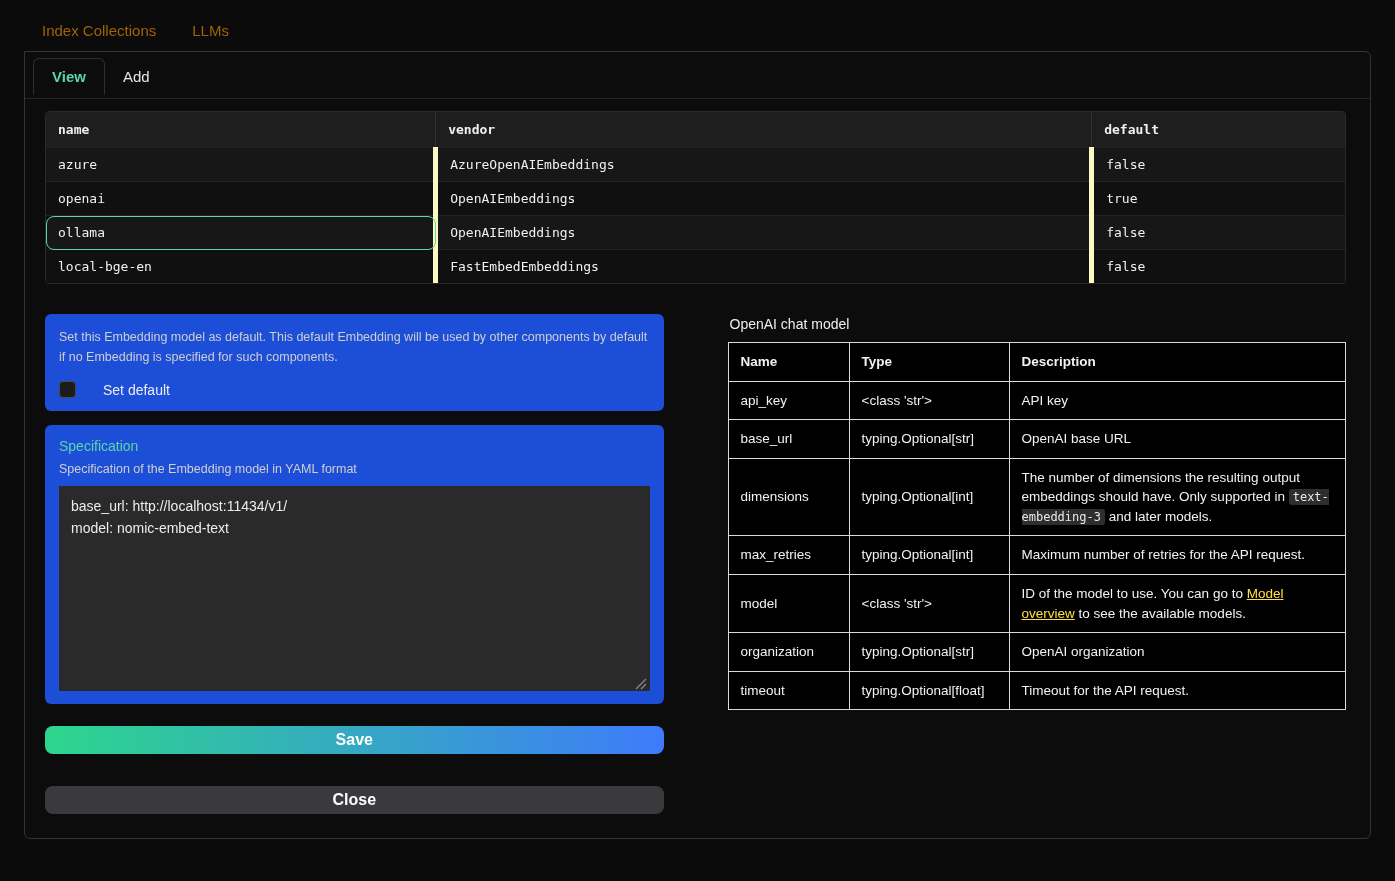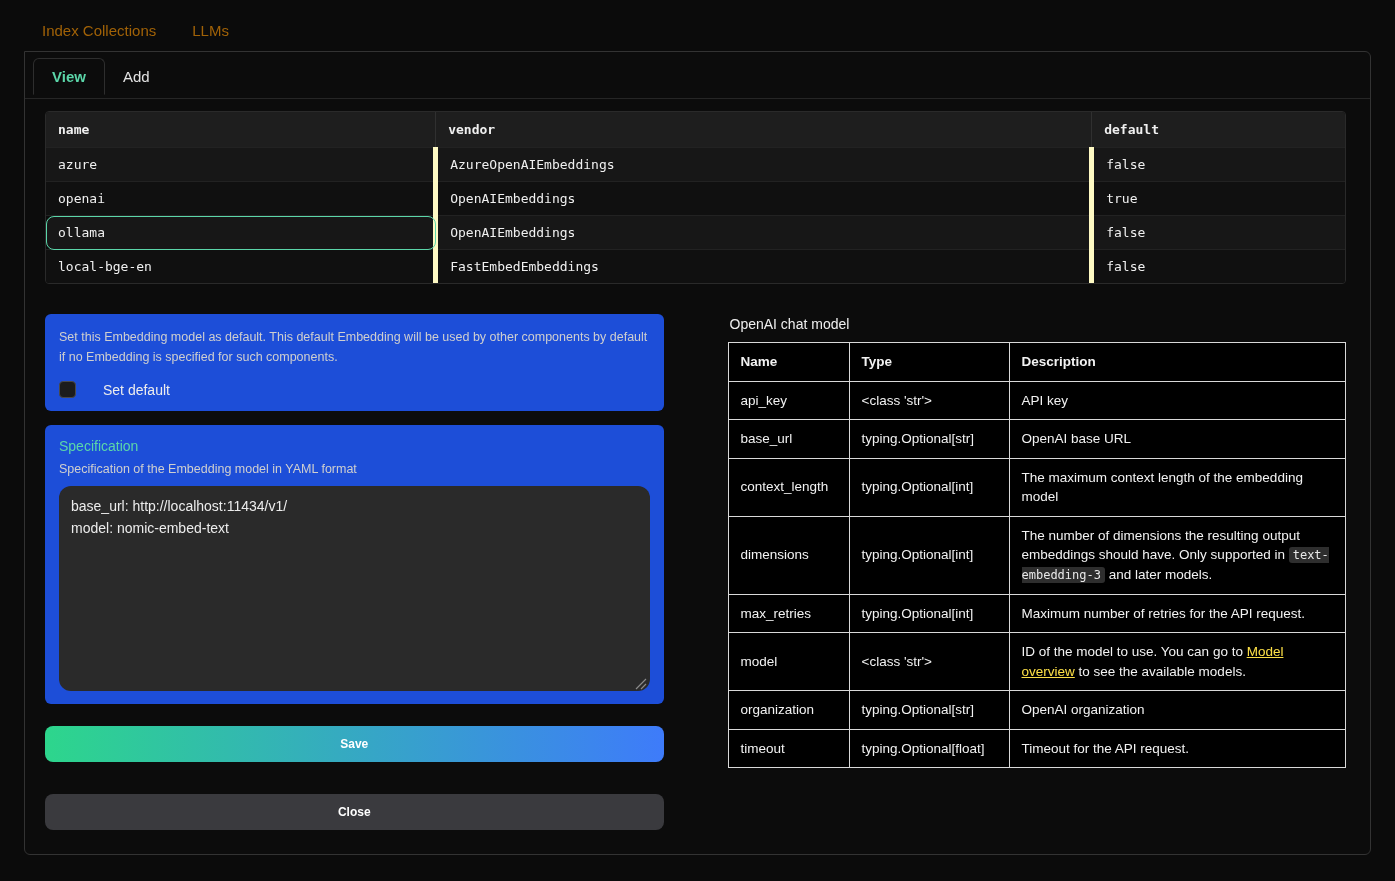--- a/index.html
+++ b/index.html
@@ -60,30 +60,30 @@
     appearance:none; -webkit-appearance:none; width:17px; height:17px; margin:0;
     border:1px solid #4a4a4a; border-radius:4px; background:#1c1c1c; cursor:pointer;
   }
   .checkbox-row .cb-label { font-size:14px; color:#ededed; }
 
   .spec-title { color:#5bd6a9; font-weight:normal; font-size:14px; }
   .spec-sub { color:#cfcfcf; font-size:12.5px; margin-top:8px; }
   .textarea-wrap { position:relative; margin-top:10px; }
   textarea.yaml-input {
     display:block; width:100%; box-sizing:border-box; height:205px;
-    background:#2a2a2a; border:none; border-radius:12px; outline:none;
+    background:#2a2a2a; border:none; border-radius:0; outline:none;
     padding:10px 12px; color:#ececec; font-family:"Liberation Sans", sans-serif;
     font-size:14px; line-height:1.55; resize:none;
   }
   .resize-handle { position:absolute; right:3px; bottom:3px; width:12px; height:12px; cursor:nwse-resize; }
 
   .btn-row { display:flex; gap:16px; margin-top:22px; }
   .btn {
-    border:none; border-radius:8px; height:36px; color:#fff; cursor:pointer;
-    font-family:"Liberation Sans", sans-serif; font-size:12px; font-weight:bold;
+    border:none; border-radius:8px; height:28px; color:#fff; cursor:pointer;
+    font-family:"Liberation Sans", sans-serif; font-size:16px; font-weight:bold;
   }
   .btn-save { flex:1; background:linear-gradient(90deg, #2dd68c, #3e7bfa); }
   .btn-delete { flex:1; background:#e06c6c; }
   .btn-close { width:100%; background:#3a3a3e; margin-top:32px; }
 
   
   .schema-title { font-size:14px; color:#efefef; margin:2px 0 10px 2px; }
   table.schema-table { width:100%; border-collapse:collapse; background:#000; color:#f2f2f2; font-size:13.5px; table-layout:fixed; }
   table.schema-table col.s-name { width:121px; }
   table.schema-table col.s-type { width:160px; }
@@ -209,25 +209,20 @@
                 <td>api_key</td>
                 <td>&lt;class 'str'&gt;</td>
                 <td>API key</td>
               </tr>
               <tr>
                 <td>base_url</td>
                 <td>typing.Optional[str]</td>
                 <td>OpenAI base URL</td>
               </tr>
               <tr>
-                <td>context_length</td>
-                <td>typing.Optional[int]</td>
-                <td>The maximum context length of the embedding model</td>
-              </tr>
-              <tr>
                 <td>dimensions</td>
                 <td>typing.Optional[int]</td>
                 <td><span>The number of dimensions the resulting output embeddings should have. Only supported in </span><code class="chip">text-embedding-3</code><span> and later models.</span></td>
               </tr>
               <tr>
                 <td>max_retries</td>
                 <td>typing.Optional[int]</td>
                 <td>Maximum number of retries for the API request.</td>
               </tr>
               <tr>

